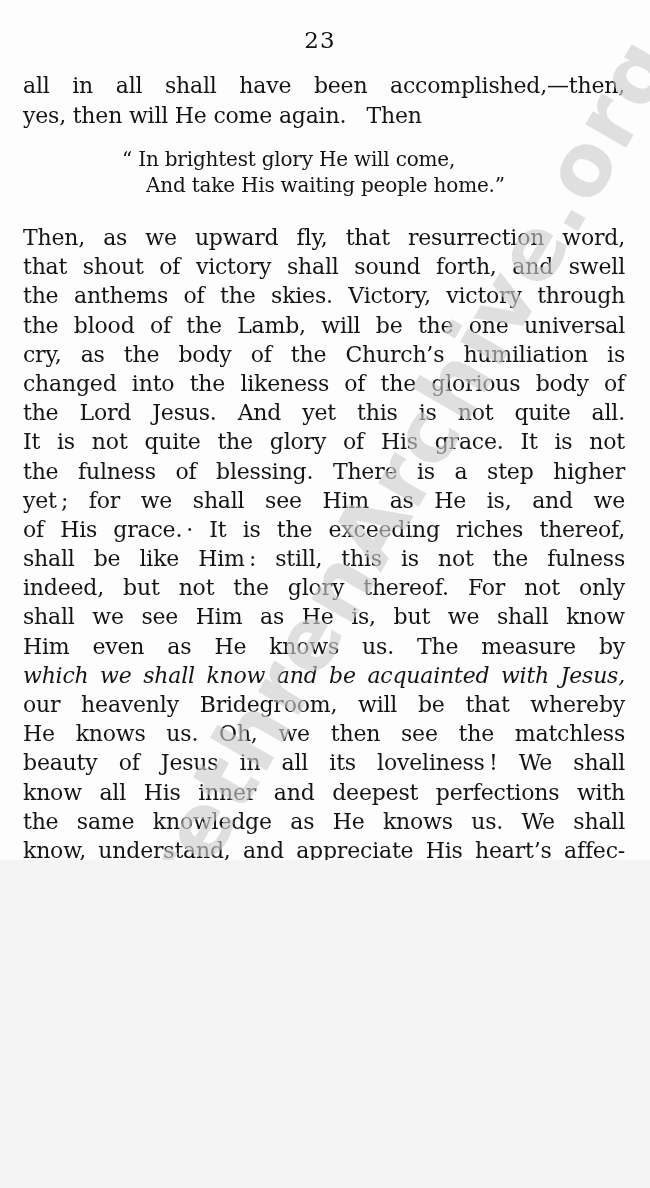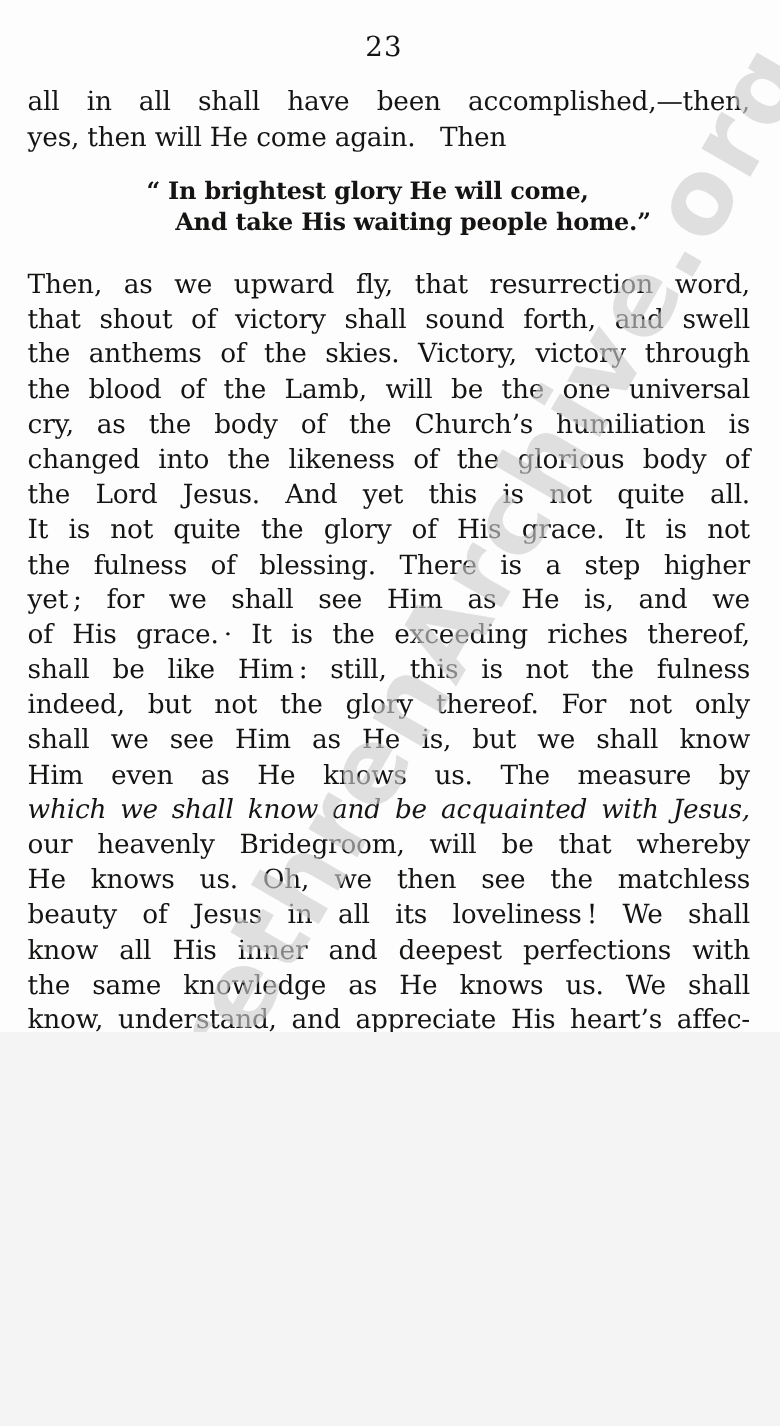--- a/index.html
+++ b/index.html
@@ -37,21 +37,21 @@
   .intro .line.no-just {
     text-align: left;
     text-align-last: left;
   }
   .poem {
     position: absolute;
     top: 146px; left: 0; right: 0;
   }
   .poem .line {
     font-size: 20px;
-    font-weight: bold;
+    font-weight: normal;
     line-height: 26px;
     letter-spacing: -0.2px;
     white-space: pre;
   }
   .body-par {
     position: absolute;
     top: 223px; left: 23px; right: 25px;
   }
   .body-par .line {
     font-size: 22px;

